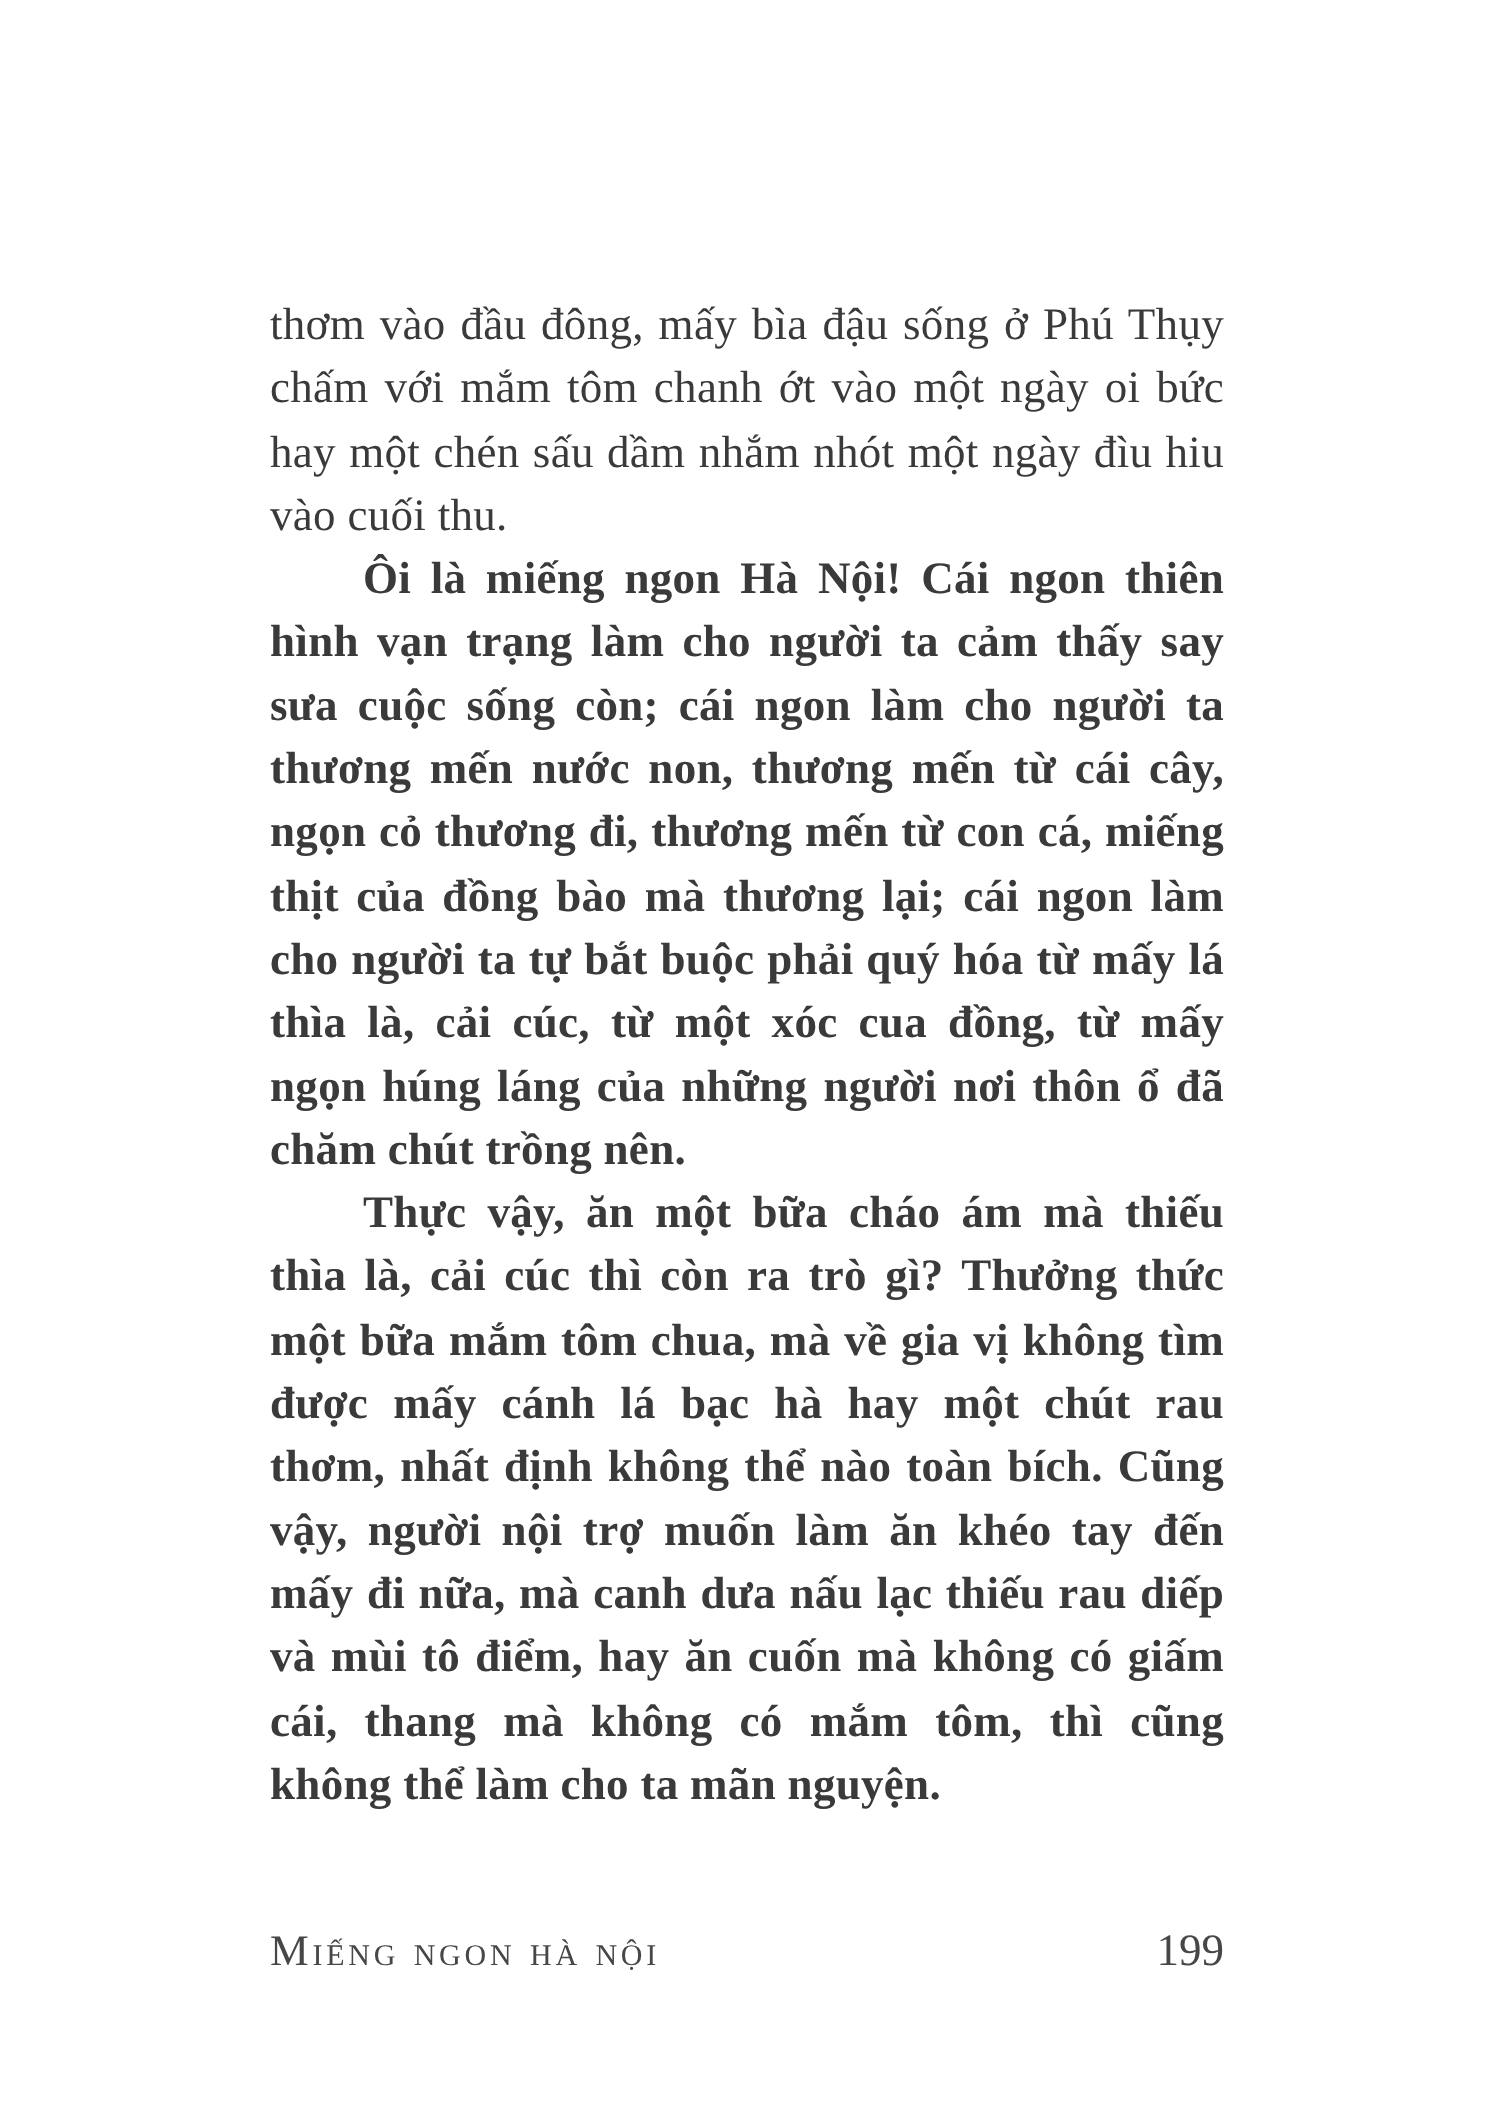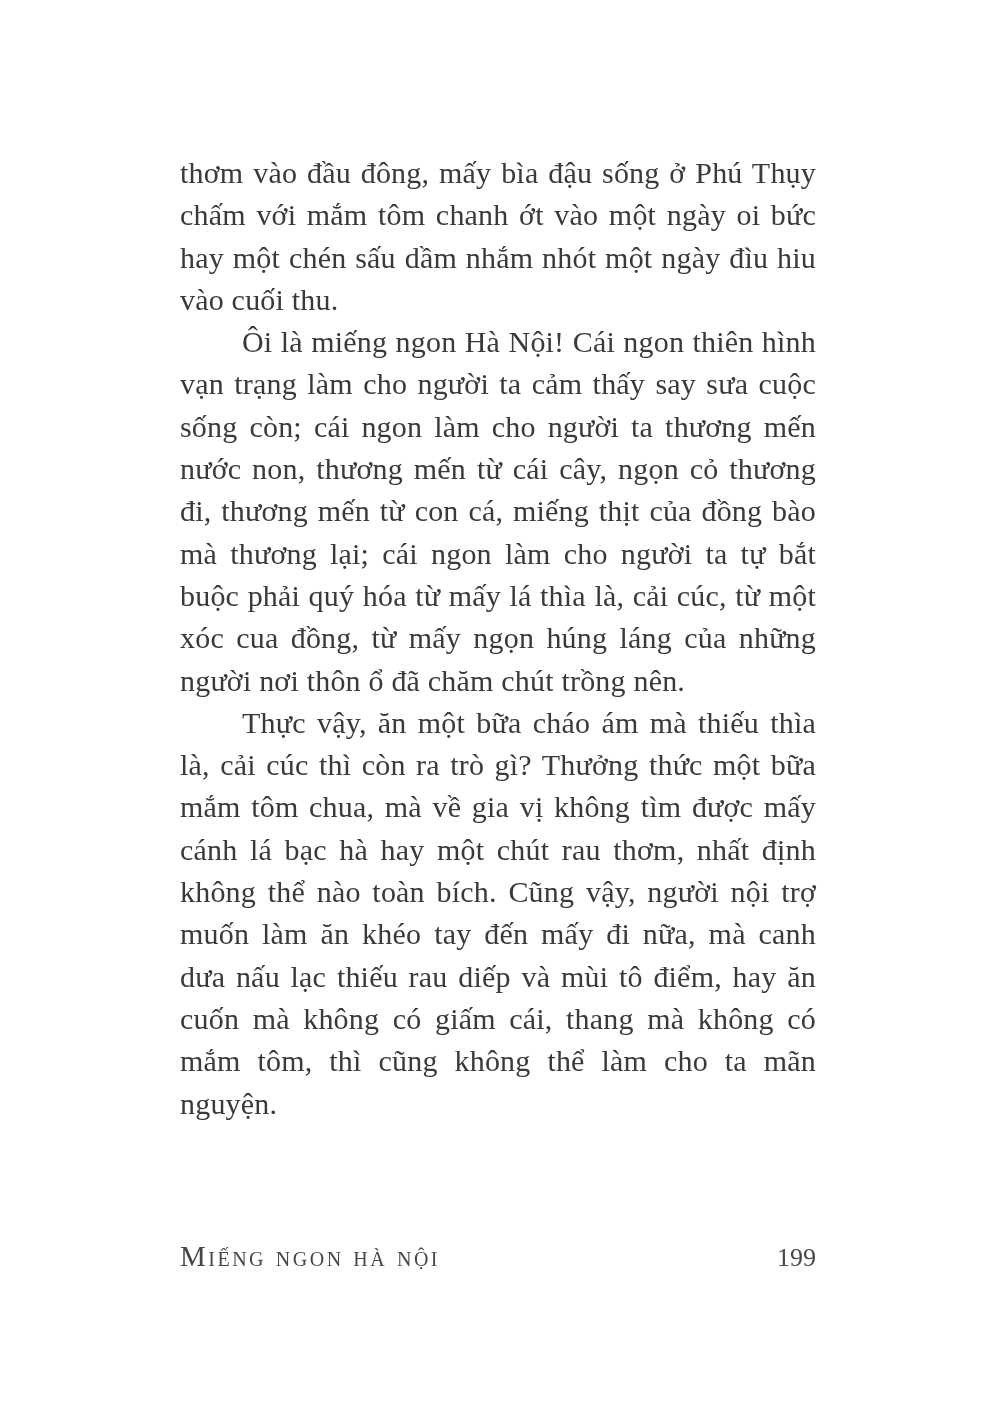--- a/index.html
+++ b/index.html
@@ -9,56 +9,58 @@
   body {
     width: 1000px;
     height: 1413px;
     position: relative;
     font-family: "Liberation Serif", "DejaVu Serif", serif;
   }
   .book-page {
     position: absolute;
     inset: 0;
     overflow: hidden;
+    margin-top: 44px;
   }
   .text-block {
     position: absolute;
     left: 180px;
     top: 152px;
     width: 636px;
     text-align: justify;
     font-size: 30px;
     line-height: 42.3px;
     letter-spacing: 0.2px;
   }
   .text-block p {
     margin: 0;
     padding: 0;
     text-indent: 0;
   }
   .text-block p.indented {
     text-indent: 62px;
+    font-weight: bold;
   }
   .page-footer {
     position: absolute;
     left: 180px;
     top: 1240px;
     width: 636px;
     display: flex;
     justify-content: space-between;
     align-items: baseline;
   }
   .running-title {
     font-variant: small-caps;
     font-size: 29px;
     letter-spacing: 2.5px;
     text-align: right;
   }
   .page-number {
-    font-size: 26px;
+    font-size: 30px;
   }
 </style>
 </head>
 <body style="background: rgb(255, 255, 255);">
 
 <div class="book-page">
 
   <div class="text-block" style="color: rgb(58, 58, 58);">
     <p>thơm vào đầu đông, mấy bìa đậu sống ở Phú Thụy chấm với mắm tôm chanh ớt vào một ngày oi bức hay một chén sấu dầm nhắm nhót một ngày đìu hiu vào cuối thu.</p>
     <p class="indented">Ôi là miếng ngon Hà Nội! Cái ngon thiên hình vạn trạng làm cho người ta cảm thấy say sưa cuộc sống còn; cái ngon làm cho người ta thương mến nước non, thương mến từ cái cây, ngọn cỏ thương đi, thương mến từ con cá, miếng thịt của đồng bào mà thương lại; cái ngon làm cho người ta tự bắt buộc phải quý hóa từ mấy lá thìa là, cải cúc, từ một xóc cua đồng, từ mấy ngọn húng láng của những người nơi thôn ổ đã chăm chút trồng nên.</p>

